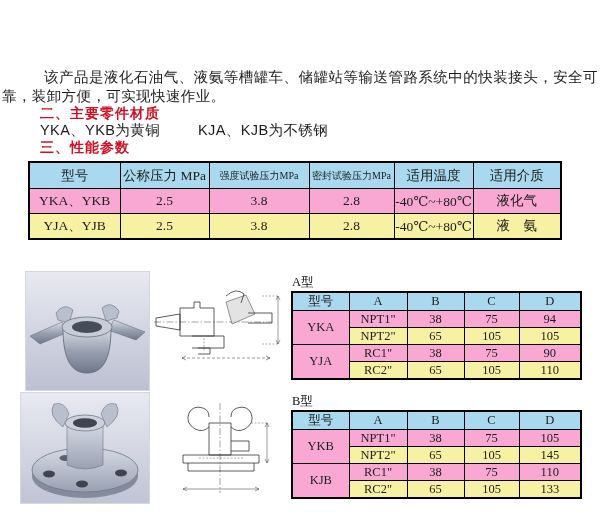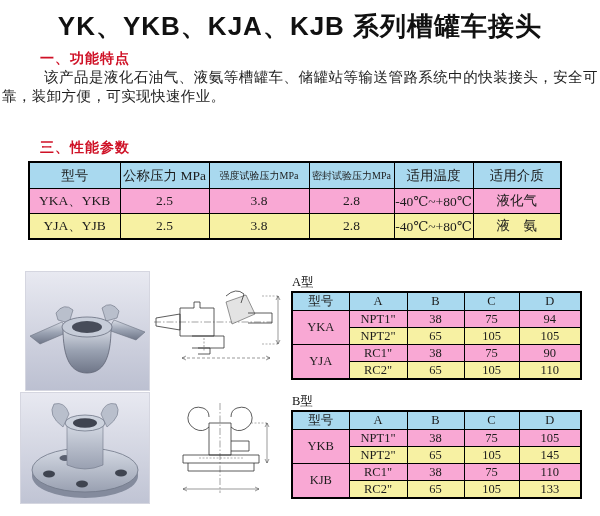--- a/index.html
+++ b/index.html
@@ -51,27 +51,27 @@
   .drawing{position:absolute;}
   #drawing-a{left:152px;top:282px;width:133px;height:84px;}
   #drawing-b{left:163px;top:401px;width:118px;height:97px;}
   svg{display:block;width:100%;height:100%;}
 </style>
 </head>
 <body>
 
 <div class="page">
 
-  <div class="title">YK、YKB、KJA、KJB 系列槽罐车接头</div>
-
-  <div class="sec-h" id="h-features">一、功能特点</div>
+
 
   <div class="para">该产品是液化石油气、液氨等槽罐车、储罐站等输送管路系统中的快装接头，安全可靠，装卸方便，可实现快速作业。</div>
 
-
+  <div class="sec-h" id="h-materials">二、主要零件材质</div>
+
+  <div class="materials-line"><span>YKA、YKB为黄铜</span><span class="gap"></span><span>KJA、KJB为不锈钢</span></div>
 
   <div class="sec-h" id="h-performance">三、性能参数</div>
 
   <table class="perf">
     <colgroup>
         <col style="width:91px">
         <col style="width:89px">
         <col style="width:100px">
               <col style="width:85px">
         <col style="width:79px">

